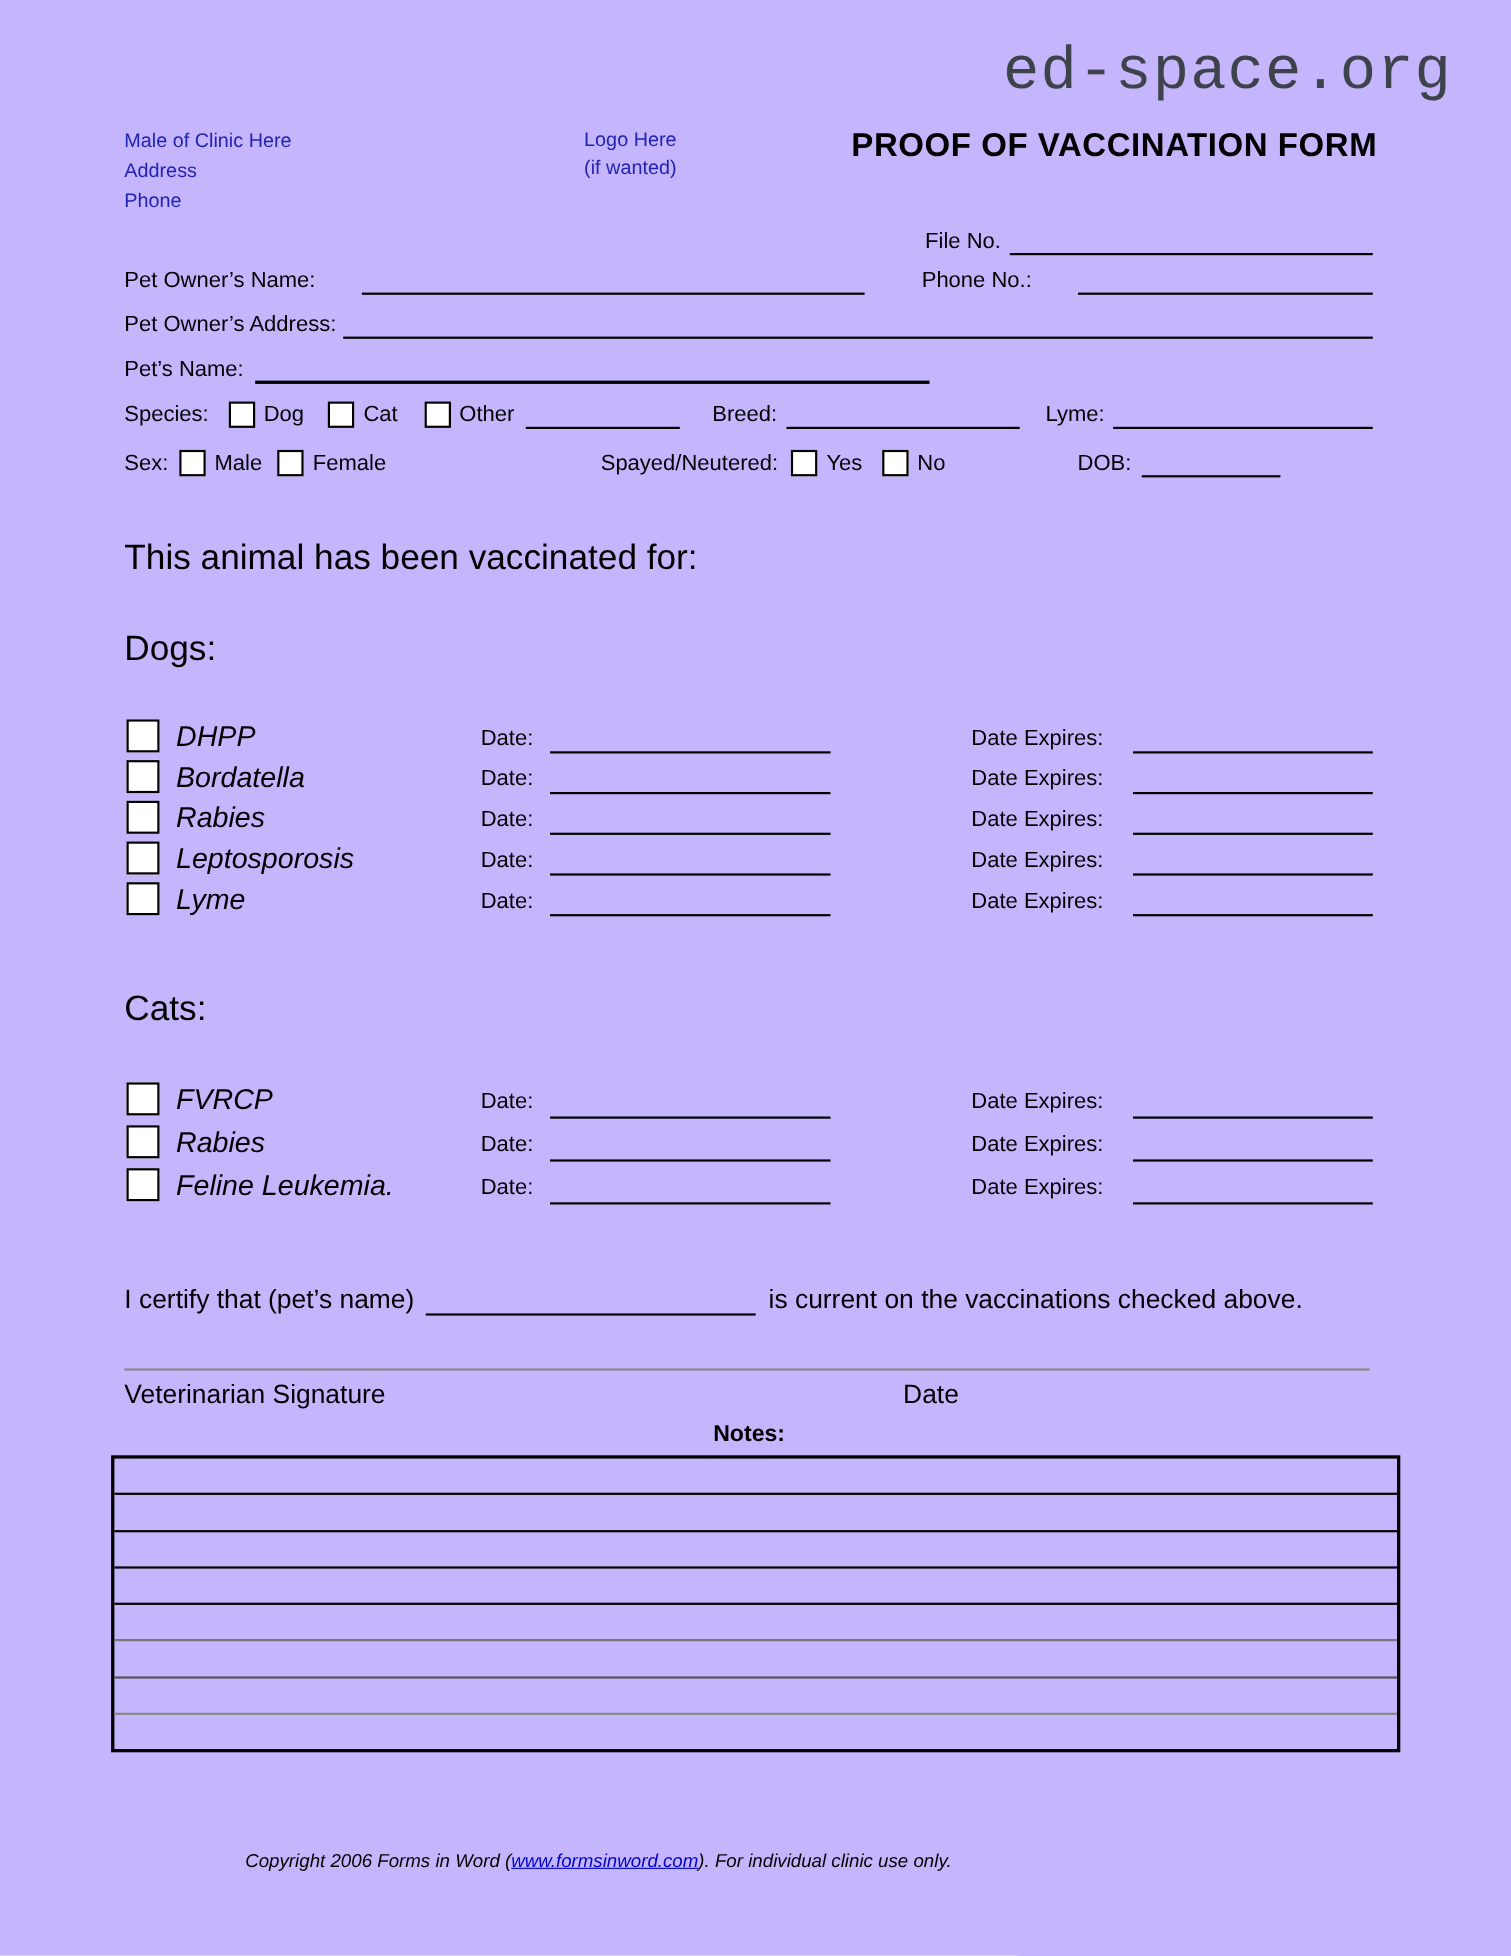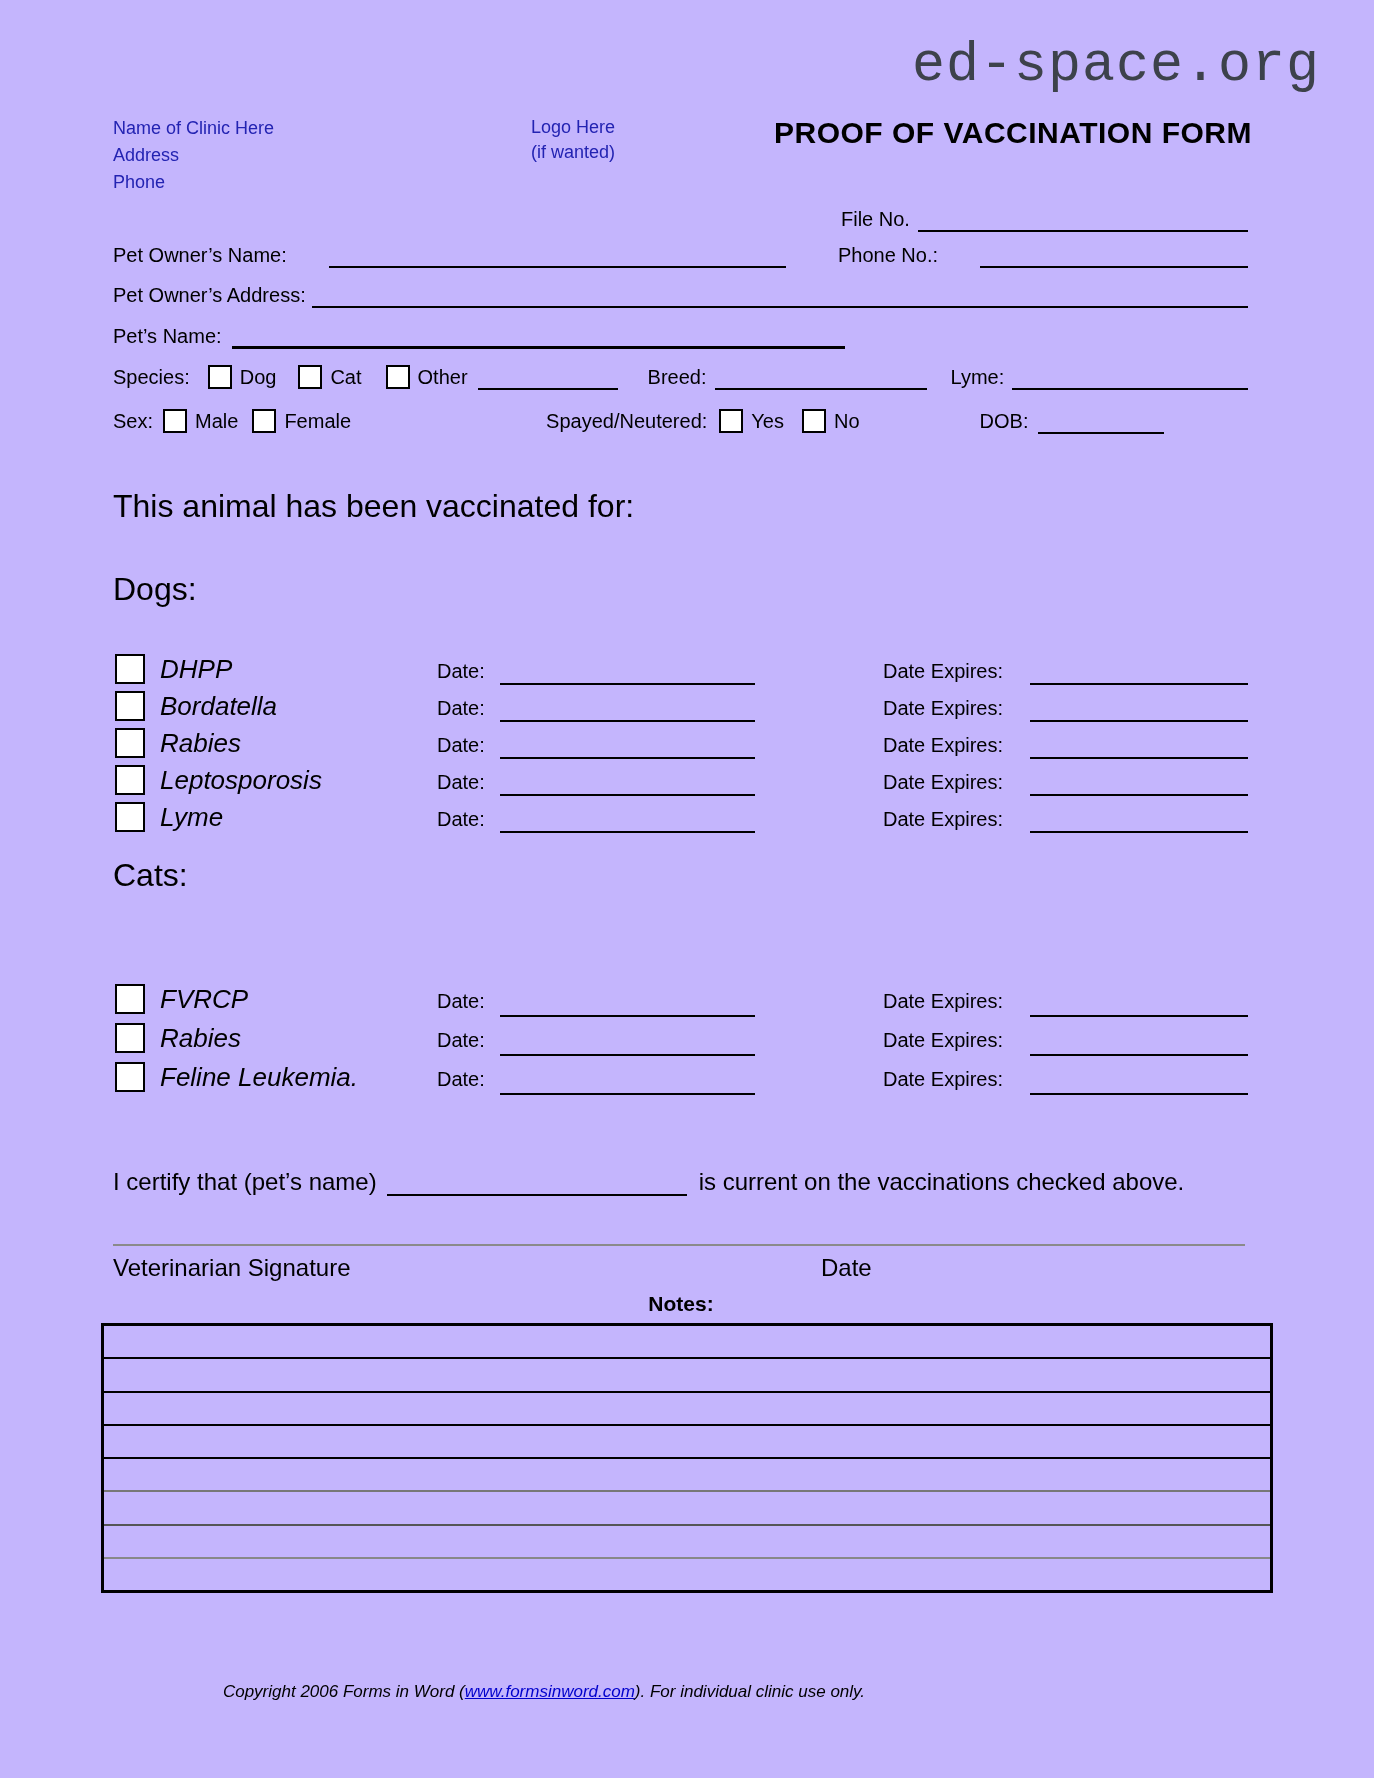--- a/index.html
+++ b/index.html
@@ -72,21 +72,21 @@
   .cbrow{margin-bottom:1px;}
 </style>
 </head>
 <body>
 
 <div class="page">
 
   <div class="site">ed-space.org</div>
 
   <div class="clinic">
-    <div>Name of Clinic Here</div>
+    <div>Male of Clinic Here</div>
     <div>Address</div>
     <div>Phone</div>
   </div>
 
   <div class="logo">
     <div>Logo Here</div>
     <div>(if wanted)</div>
   </div>
 
   <div class="title">PROOF OF VACCINATION FORM</div>
@@ -182,21 +182,21 @@
     <div class="vrow">
       <span class="vcb"></span>
       <span class="vname">Lyme</span>
       <span class="dlab">Date:</span>
       <span class="dline"></span>
       <span class="elab">Date Expires:</span>
       <span class="eline"></span>
     </div>
   </div>
 
-  <div class="bigtext" style="top:856px;text-align:center;">Cats:</div>
+  <div class="bigtext" style="top:897px;text-align:center;">Cats:</div>
 
   <div class="vrows cats" style="top:981px;">
     <div class="vrow">
       <span class="vcb"></span>
       <span class="vname">FVRCP</span>
       <span class="dlab">Date:</span>
       <span class="dline"></span>
       <span class="elab">Date Expires:</span>
       <span class="eline"></span>
     </div>

